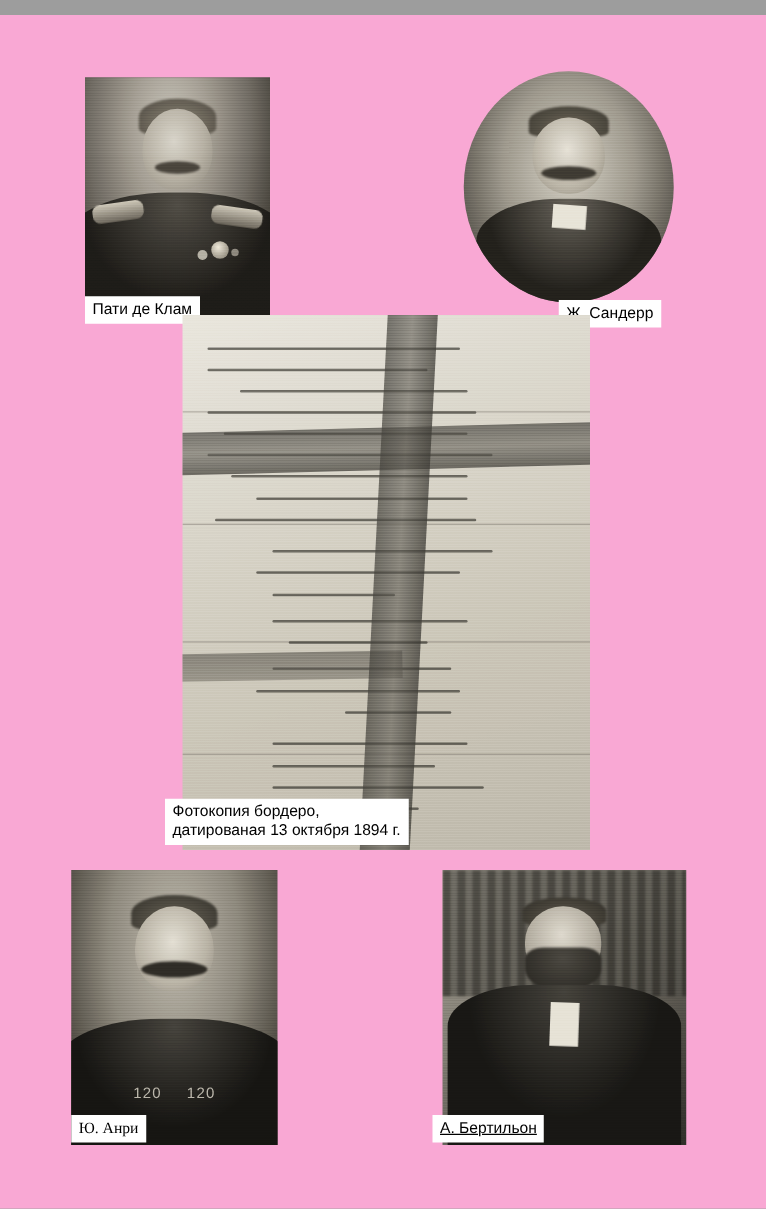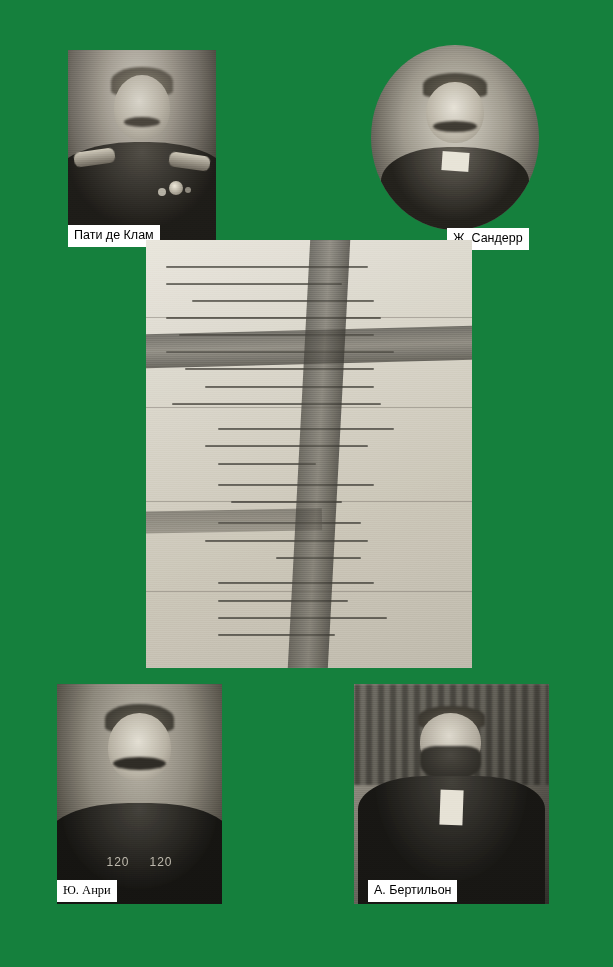--- a/index.html
+++ b/index.html
@@ -11,21 +11,22 @@
     width: 613px;
     height: 967px;
     position: relative;
     overflow: hidden;
     font-family: "Liberation Sans", sans-serif;
   }
 
   .stage {
     position: absolute;
     inset: 0;
-    background: #15803d;
+    background: #f9a8d4;
+    margin-top: 12px;
   }
 
   .photo {
     position: absolute;
     overflow: hidden;
     background: #6e6e6e;
   }
 
   .caption {
     position: absolute;
@@ -370,21 +371,21 @@
     position: absolute; inset: 0;
     background-image: repeating-linear-gradient(0deg, rgba(255,255,255,0.04) 0 1px, rgba(0,0,0,0.035) 1px 2px);
     mix-blend-mode: overlay;
   }
 
   
   #caption-paty     { left: 68px;  top: 225px; }
   #caption-sandherr { left: 447px; top: 228px; }
   #caption-bordereau{ left: 132px; top: 627px; }
   #caption-henry    { left: 57px;  top: 880px; font-family: Liberation Serif, serif; }
-  #caption-bertillon{ left: 368px; top: 880px; }
+  #caption-bertillon{ left: 346px; top: 880px; text-decoration: underline; }
 </style>
 </head>
 <body>
 
 <div class="stage">
 
   <div class="photo" id="photo-paty">
     <div class="hair"></div>
     <div class="face"></div>
     <div class="stache"></div>
@@ -432,20 +433,22 @@
     <div class="handwriting-line" style="left:22%; top:80%; width:48%"></div>
     <div class="handwriting-line" style="left:22%; top:84%; width:40%"></div>
     <div class="handwriting-line" style="left:22%; top:88%; width:52%"></div>
     <div class="handwriting-line" style="left:22%; top:92%; width:36%"></div>
 
     <div class="tape-h"></div>
     <div class="tape-h2"></div>
     <div class="tape-v"></div>
     <div class="grain"></div>
   </div>
+  <div class="caption" id="caption-bordereau">Фотокопия бордеро,
+датированая 13 октября 1894 г.</div>
 
   <div class="photo" id="photo-henry">
     <div class="h-hair"></div>
     <div class="h-face"></div>
     <div class="h-stache"></div>
     <div class="h-tunic"></div>
     <div class="h-num l">120</div>
     <div class="h-num r">120</div>
     <div class="grain"></div>
   </div>

